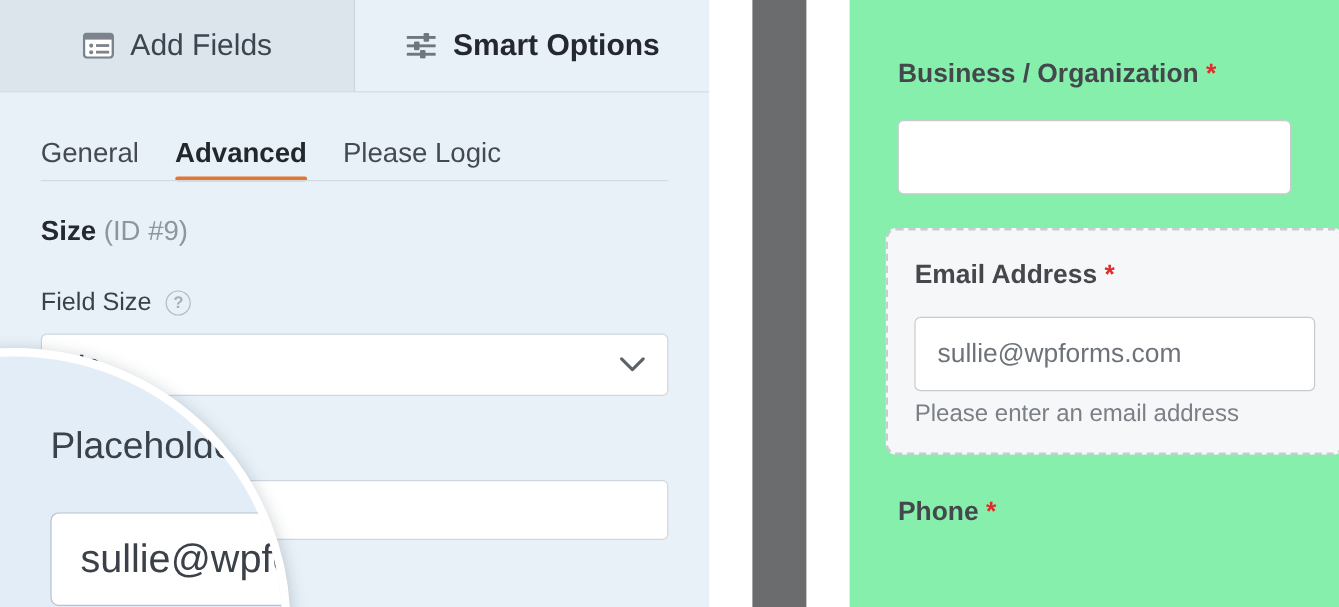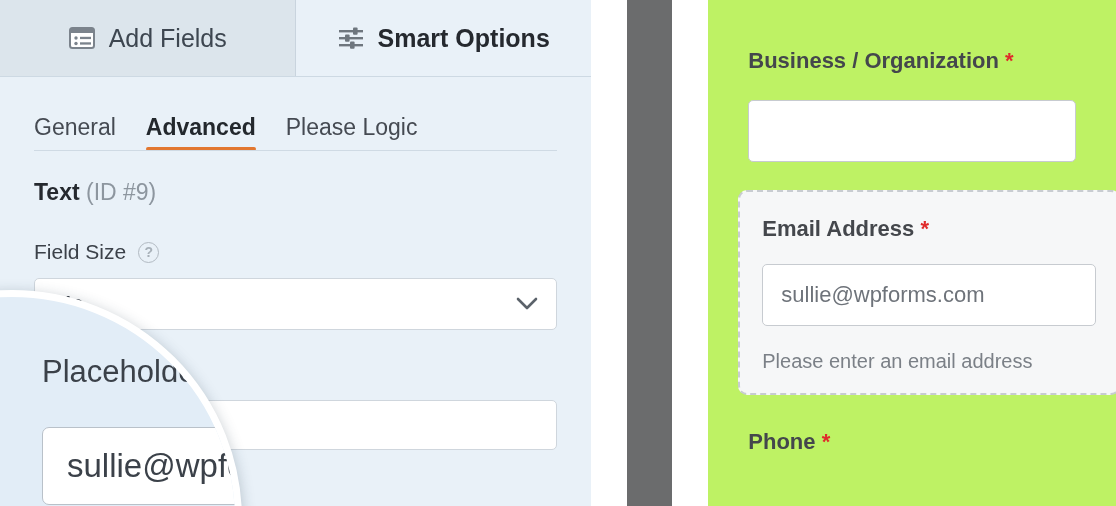--- a/index.html
+++ b/index.html
@@ -227,21 +227,21 @@
     width: 52px;
     height: 506px;
     background: #6b6c6d;
   }
 
   
   .right-panel {
     position: relative;
     width: 456px;
     height: 506px;
-    background: #bef264;
+    background: #86efac;
     overflow: hidden;
     padding: 0 40px;
   }
 
   .form-label {
     font-size: 22px;
     font-weight: bold;
     color: #44474c;
     white-space: nowrap;
   }
@@ -267,21 +267,21 @@
     margin-top: 28px;
     border: 2px dashed #c8ccd1;
     border-radius: 9px;
     background: #f6f7f8;
     padding: 24px 22px 20px 22px;
     margin-left: -10px;
     margin-right: -44px;
   }
   .ff-email .form-input { margin-top: 22px; }
   .ff-desc {
-    margin-top: 24px;
+    margin-top: 8px;
     font-size: 20px;
     color: #7b8087;
     white-space: nowrap;
   }
 
   .ff-phone { margin-top: 34px; }
 </style>
 </head>
 <body>
 
@@ -324,21 +324,21 @@
     <div class="subtabs">
       <div class="subtab">General</div>
       <div class="subtab active">Advanced</div>
       <div class="subtab">Please Logic</div>
       <div class="subtabs-rule"></div>
     </div>
 
     <div class="panel-body">
 
       <div class="field-title">
-        <b>Text</b>
+        <b>Size</b>
         <span class="id">(ID #9)</span>
       </div>
 
       <div class="opt-label">
         <span>Field Size</span>
         <span class="help-icon">?</span>
       </div>
 
       <div class="select-box">
         <span>Me</span>

